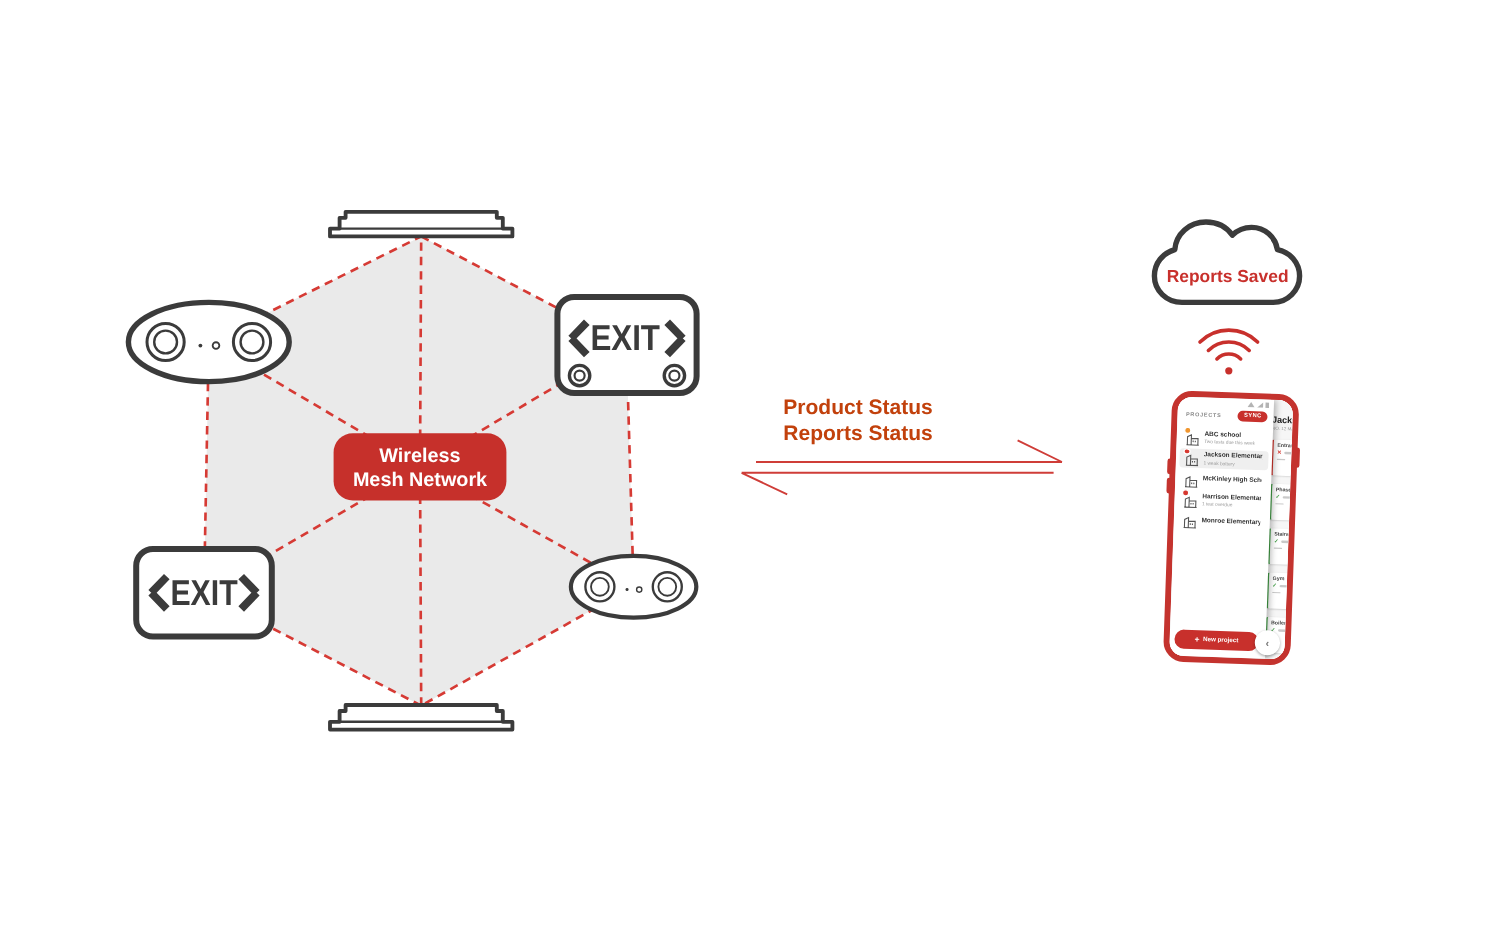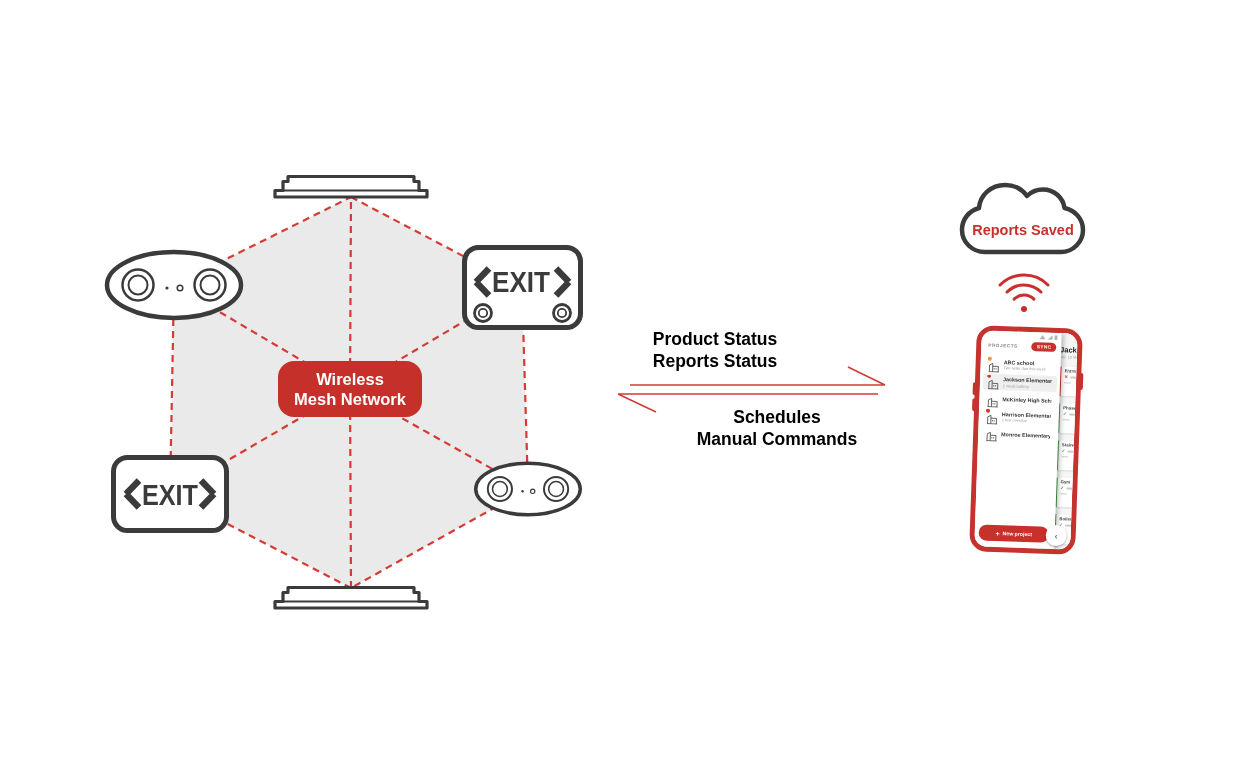--- a/index.html
+++ b/index.html
@@ -1,21 +1,21 @@
 <!DOCTYPE html>
 <html><head>
 <meta charset="utf-8">
 <style>
   html,body{margin:0;padding:0;background:#ffffff;}
   .canvas{position:relative;width:1246px;height:784px;background:#ffffff;overflow:hidden;
           font-family:"Liberation Sans",sans-serif;}
   .abs{position:absolute;}
 
   
-  .flow-text{position:absolute;text-align:center;color:#000000;font-weight:700;
+  .flow-text{position:absolute;text-align:center;color:#c2410c;font-weight:700;
              font-size:17.5px;line-height:21.5px;width:220px;}
 
   
   .phone{position:absolute;left:973px;top:327px;width:106px;height:226px;
          transform:rotate(2deg);transform-origin:50% 50%;}
   .phone-nub{position:absolute;background:#c4332e;border-radius:2px;width:4px;}
   .nub-l1{left:-2px;top:57px;height:13px;}
   .nub-l2{left:-2px;top:73px;height:13px;}
   .nub-r1{right:-2px;top:44px;height:17px;}
   .phone-body{position:absolute;inset:0;border:5px solid #c4332e;border-radius:17px;
@@ -151,24 +151,20 @@
   <div class="flow-text" style="left:605px;top:329px;">
     <div>Product Status</div>
     <div>Reports Status</div>
   </div>
 
   <svg class="abs" style="left:610px;top:358px;" width="290" height="62" viewBox="0 0 290 62">
     <path d="M20 27 H275 M238 9 L275 27" stroke="#cf3d38" stroke-width="1.6" fill="none"></path>
     <path d="M8 36 H268 M8 36 L46 54" stroke="#cf3d38" stroke-width="1.6" fill="none"></path>
   </svg>
 
-  <div class="flow-text" style="left:667px;top:407px;">
-    <div>Schedules</div>
-    <div>Manual Commands</div>
-  </div>
 
   <svg class="abs" style="left:955px;top:176px;" width="140" height="92" viewBox="0 0 140 92">
     <path d="M30 76 C17 76 7 66 7 54 C7 43 14 35 24 32 C25 19 36 9 50 9
              C59 9 67 13 72 20 C76 16 82 13.5 88 13.5 C99 13.5 108 21.5 109.5 32
              C120 34 128 43 128 54 C128 66 118 76 106 76 Z" fill="#ffffff" stroke="#3b3b3b" stroke-width="4.5" stroke-linejoin="round"></path>
     <text x="68" y="59" text-anchor="middle" font-family="Liberation Sans, sans-serif" font-size="14.5" font-weight="700" fill="#c8302c">Reports Saved</text>
   </svg>
 
   <svg class="abs" style="left:985px;top:266px;" width="78" height="50" viewBox="0 0 78 50">
     <g stroke="#c8302c" stroke-width="3" fill="none" stroke-linecap="round">

